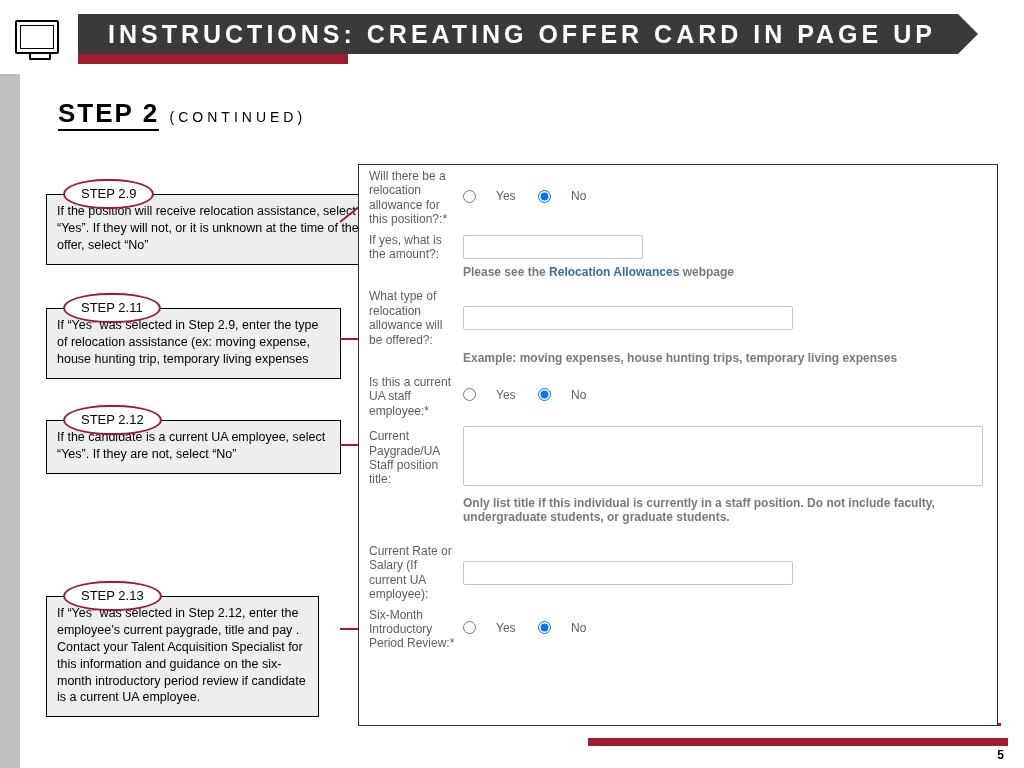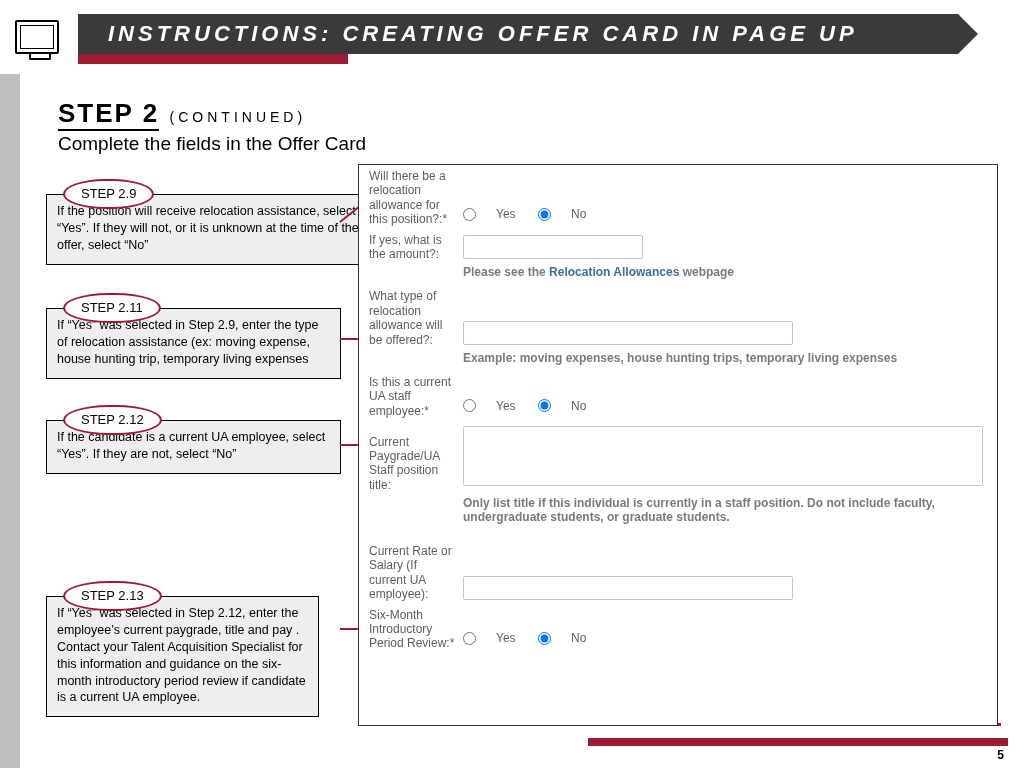--- a/index.html
+++ b/index.html
@@ -2,41 +2,41 @@
 <html><head>
 <meta charset="utf-8">
 <style>
   * { box-sizing: border-box; margin: 0; padding: 0; }
   body { width: 1024px; height: 768px; font-family: Arial, sans-serif; background: #fff; position: relative; overflow: hidden; }
 
   
   .header-bar { position: absolute; top: 14px; left: 0; right: 0; height: 40px; }
   .header-dark { position: absolute; left: 78px; top: 0; height: 40px; width: 880px; background: #3a3a3a; display:flex; align-items:center; padding-left: 30px; }
   .header-dark::after { content:""; position:absolute; right:-20px; top:0; border-top:20px solid transparent; border-bottom:20px solid transparent; border-left:20px solid #3a3a3a; }
-  .header-title { color:#fff; font-size:22px; font-weight:600; letter-spacing:4px;font-style:italic; }
+  .header-title { color:#fff; font-size:25px; font-weight:600; letter-spacing:4px; }
   .header-red { position:absolute; left:78px; top:54px; width:270px; height:10px; background:#9e1b32; }
   .header-grey-strip { position:absolute; left:0; top:50px; width:20px; height:718px; background:#bfbfbf; }
   .logo-wrap { position:absolute; left:0; top:0; width:74px; height:74px; background:#fff; border-top-right-radius:8px; border-bottom-right-radius:8px; display:flex; align-items:center; justify-content:center; }
   .monitor { width:44px; height:34px; border:2px solid #000; border-radius:2px; position:relative; }
   .monitor::after { content:""; position:absolute; bottom:-8px; left:12px; width:18px; height:4px; border:2px solid #000; border-radius:1px; }
   .monitor .scr { position:absolute; top:3px; left:3px; right:3px; bottom:3px; border:1px solid #000; }
 
   
   .step-head { position:absolute; left:58px; top:98px; }
   .step-head .num { font-weight:800; font-size:26px; letter-spacing:2px; border-bottom:2px solid #000; display:inline-block; }
   .step-head .cont { font-size:14px; letter-spacing:4px; font-weight:500; margin-left:6px; }
   .step-head .sub { font-size:19px; margin-top:2px; }
 
   
   .callout { position:absolute; border:1px solid #000; background:#eeeeee; font-size:12.5px; padding:8px 10px 10px; line-height:1.35; }
   .callout .badge { position:absolute; top:-16px; left:16px; background:#fff; border:2px solid #9e1b32; border-radius:50%/55%; padding:4px 16px; font-size:13px; font-weight:400; }
 
   
   .form-panel { position:absolute; left:358px; top:164px; width:640px; height:562px; border:1px solid #333; background:#fff; }
-  .row { display:flex; align-items:flex-end; padding:4px 10px 2px; }
+  .row { display:flex; align-items:center; padding:4px 10px 2px; }
   .lbl { width:94px; font-size:12px; color:#5e5e5e; padding-right:8px; line-height:1.2; }
   .ctl { flex:1; padding:2px 0; }
   .radio { display:inline-flex; align-items:center; margin-right:18px; font-size:12px; color:#5e5e5e;gap:14px; }
   .radio input { margin-right:6px; }
   .hint { font-size:12px; color:#7a7a7a; padding:2px 10px 6px 104px;font-weight:bold; }
   .hint a { color:#3a6ea5; text-decoration:none; }
   .txt { width:180px; height:24px; border:1px solid #c4c4c4; background:#fff; border-radius:2px; }
   .txt.w330 { width:330px; }
   .ta { width:520px; height:60px; border:1px solid #c4c4c4; border-radius:2px; resize:none; }
 
@@ -69,21 +69,20 @@
   <div class="monitor">
       <div class="scr"></div>
     </div>
 </div>
 
 <div class="step-head">
   <div>
     <span class="num">STEP 2</span>
     <span class="cont">(CONTINUED)</span>
   </div>
-  <div class="sub">Complete the fields in the Offer Card</div>
 </div>
 
 <div class="callout" style="left:46px; top:194px; width:336px;">
   <div class="badge">STEP 2.9</div>
   <span>If the position will receive relocation assistance, select “Yes”.  If they will not, or it is unknown at the time of the offer, select “No”</span>
 </div>
 
 <div class="callout" style="left:46px; top:308px; width:295px;">
   <div class="badge">STEP 2.11</div>
   <span>If “Yes” was selected in Step 2.9, enter the type of relocation assistance (ex: moving expense, house hunting trip, temporary living expenses</span>

